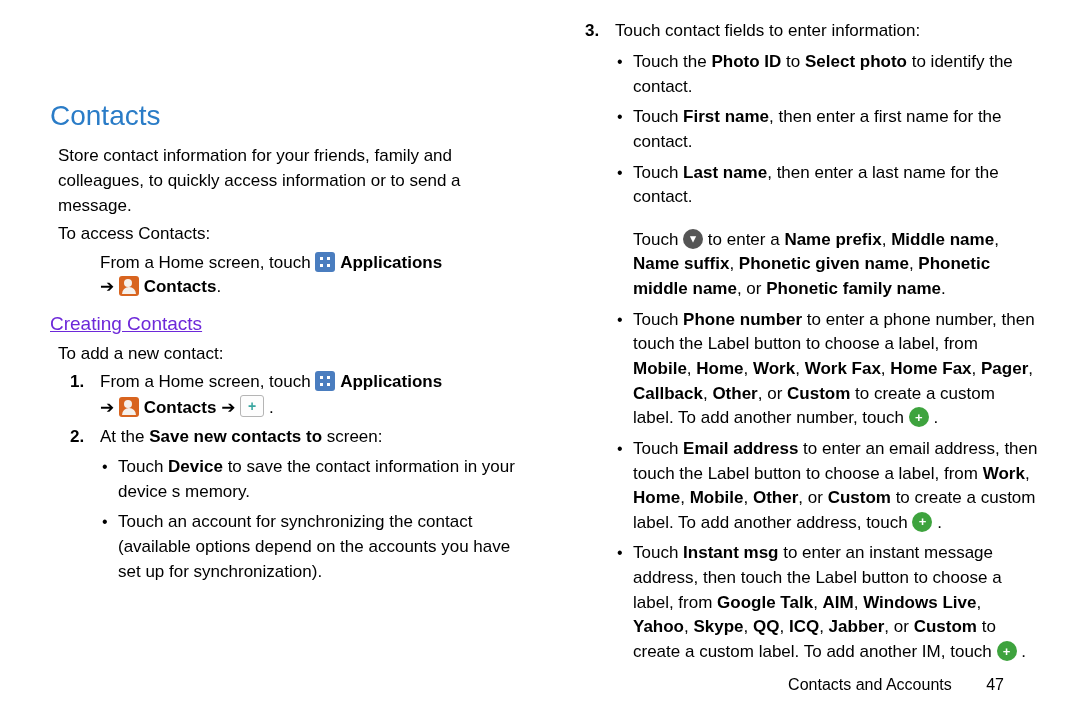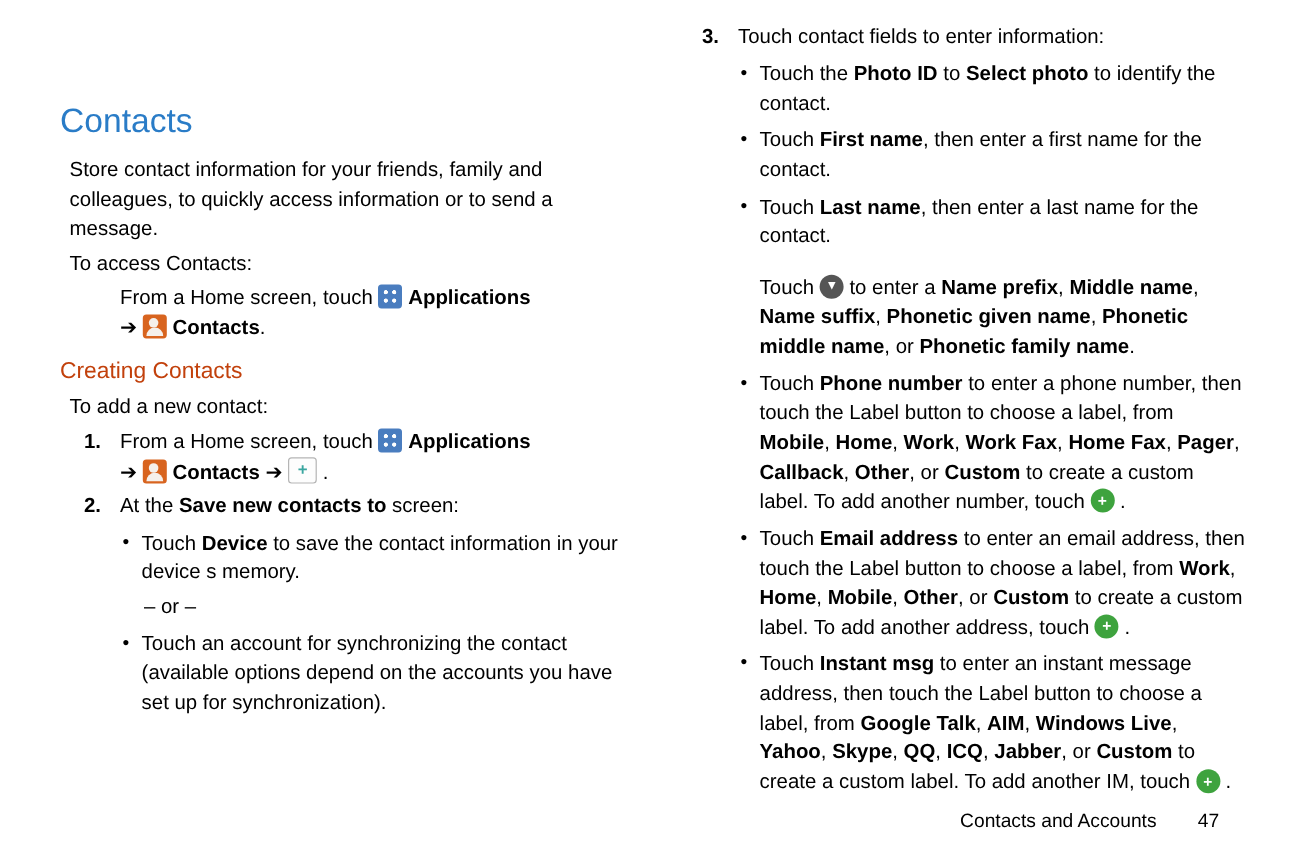--- a/index.html
+++ b/index.html
@@ -26,22 +26,23 @@
   }
   h1 {
     font-size: 28px;
     font-weight: 400;
     color: #2a7cc7;
     margin: 0 0 8px 0;
   }
   h2 {
     font-size: 19px;
     font-weight: 400;
-    color: #c2410c;
+    color: #6d28d9;
     margin: 10px 0 4px 0;
+    text-decoration: underline;
   }
   p { margin: 4px 0; }
   .intro { margin-left: 8px; }
   ol.numbered {
     list-style: none;
     padding: 0;
     margin: 0;
   }
   ol.numbered > li {
     position: relative;
@@ -132,21 +133,21 @@
     font-size: 13px;
     line-height: 1;
   }
   .plus-circle { background: #3ea33e; }
   .chevron-circle { background: #555; font-size: 11px; }
   .or { margin-left: 20px; }
   .cont { padding-left: 50px; }
   .footer {
     position: absolute;
     bottom: 24px;
-    right: 64px;
+    right: 76px;
     font-size: 16px;
   }
   .footer .pg { margin-left: 30px; }
 </style>
 </head>
 <body>
 
 <div class="columns">
 
   <div class="col">
@@ -181,21 +182,20 @@
         <span>.</span>
       </li>
       <li>
         <span class="num">2.</span>
         <span>At the </span><span class="b">Save new contacts to</span><span> screen:</span>
         <ul class="bullets">
           <li>
             <span>Touch </span><span class="b">Device</span><span> to save the contact information in your device s memory.</span>
           </li>
         </ul>
-        <p class="or">– or –</p>
         <ul class="bullets">
           <li>Touch an account for synchronizing the contact (available options depend on the accounts you have set up for synchronization).</li>
         </ul>
       </li>
     </ol>
   </div>
 
   <div class="col">
     <ol class="numbered">
       <li>

